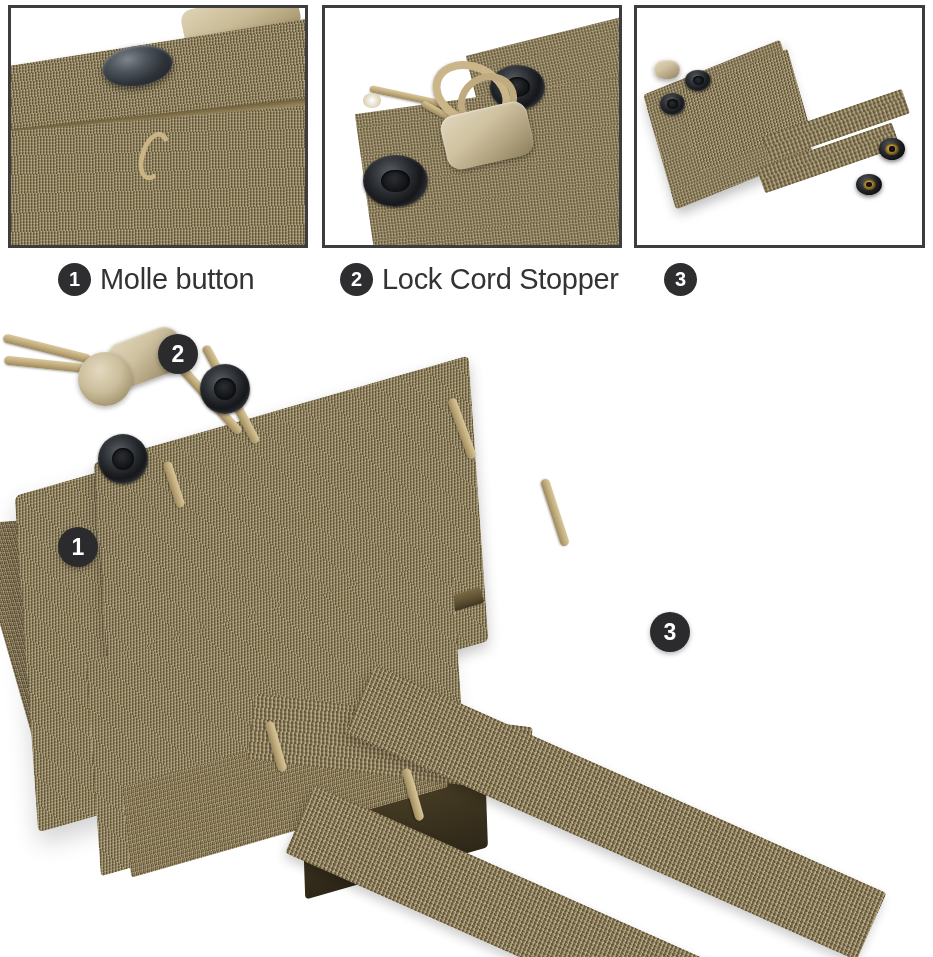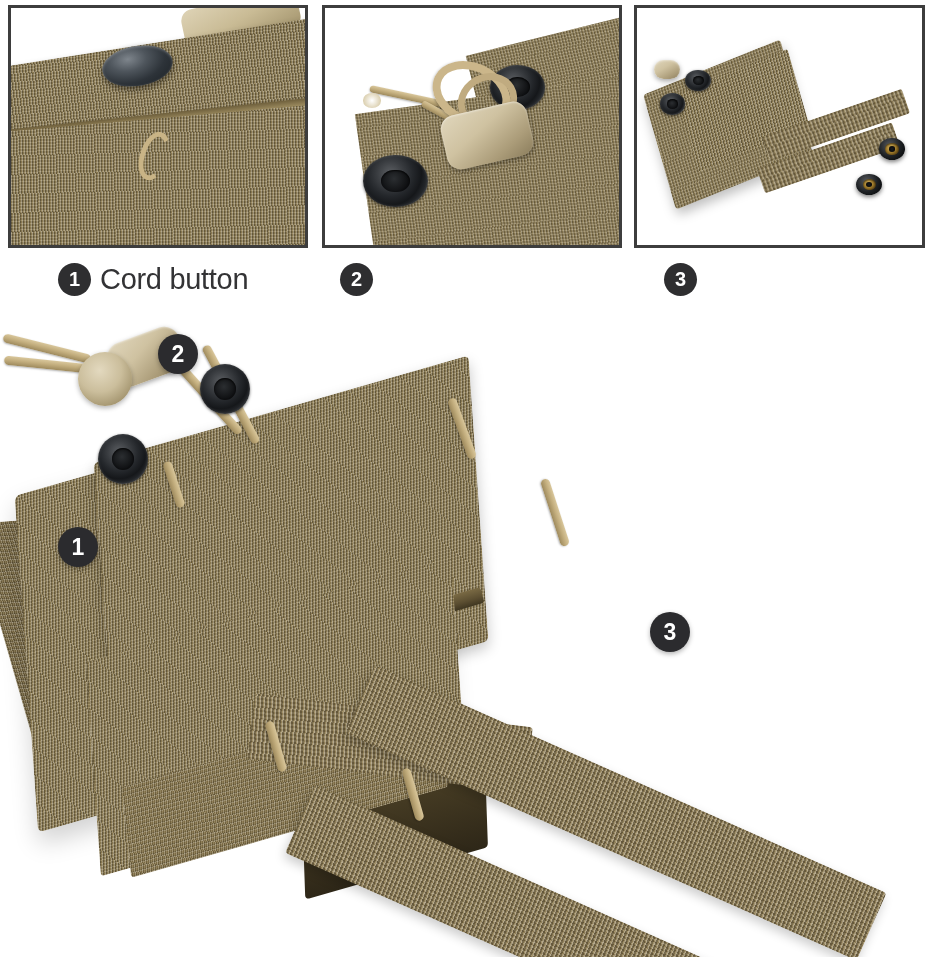--- a/index.html
+++ b/index.html
@@ -498,25 +498,26 @@
       <div class="snap-brass p3-snap-a"></div>
       <div class="snap-brass p3-snap-b"></div>
     </div>
   </div>
 </div>
 
 <div class="caption-row">
 
   <div class="caption caption-1">
     <div class="badge">1</div>
-    <div class="caption-text">Cord button</div>
+    <div class="caption-text">Molle button</div>
   </div>
 
   <div class="caption caption-2">
     <div class="badge">2</div>
+    <div class="caption-text">Lock Cord Stopper</div>
   </div>
 
   <div class="caption caption-3">
     <div class="badge">3</div>
   </div>
 </div>
 
 <div class="hero">
 
   <div class="fabric hero-body-side"></div>

